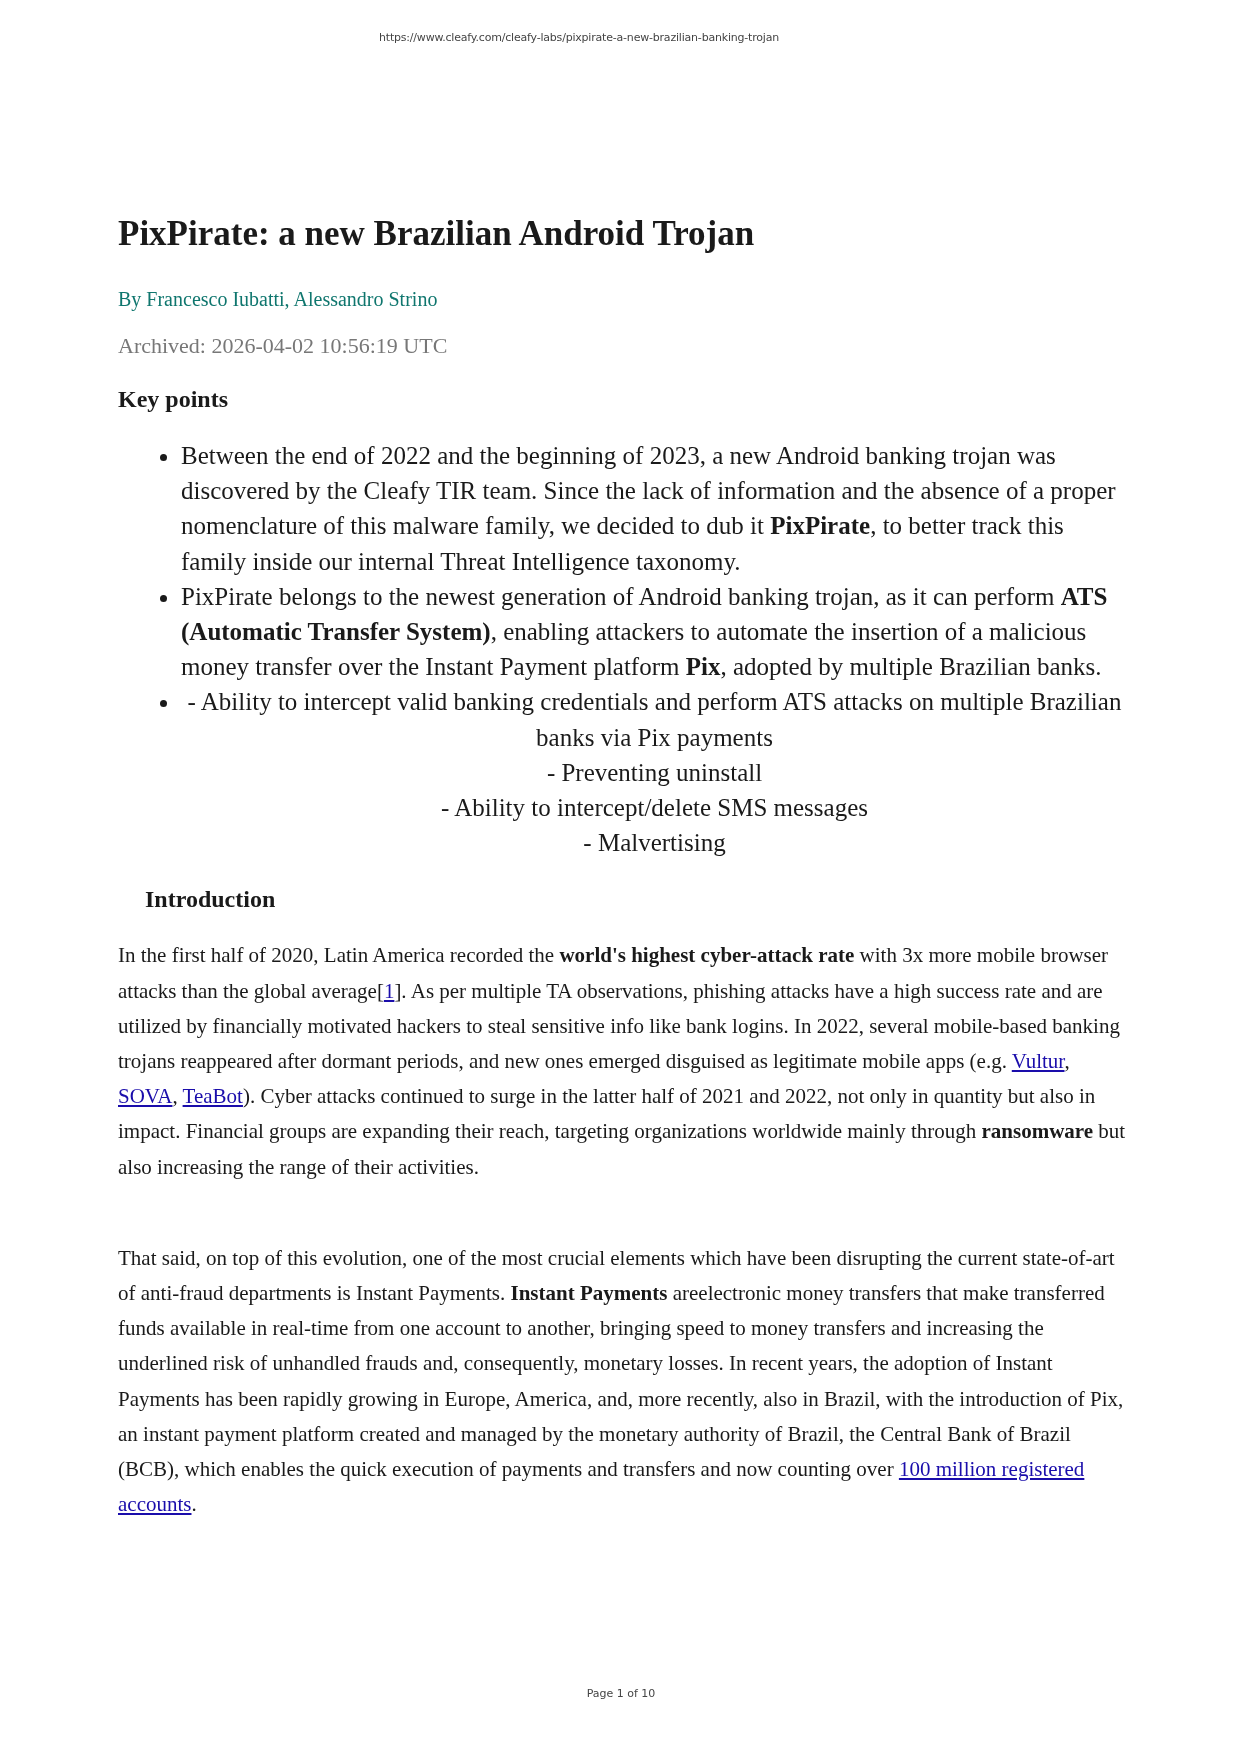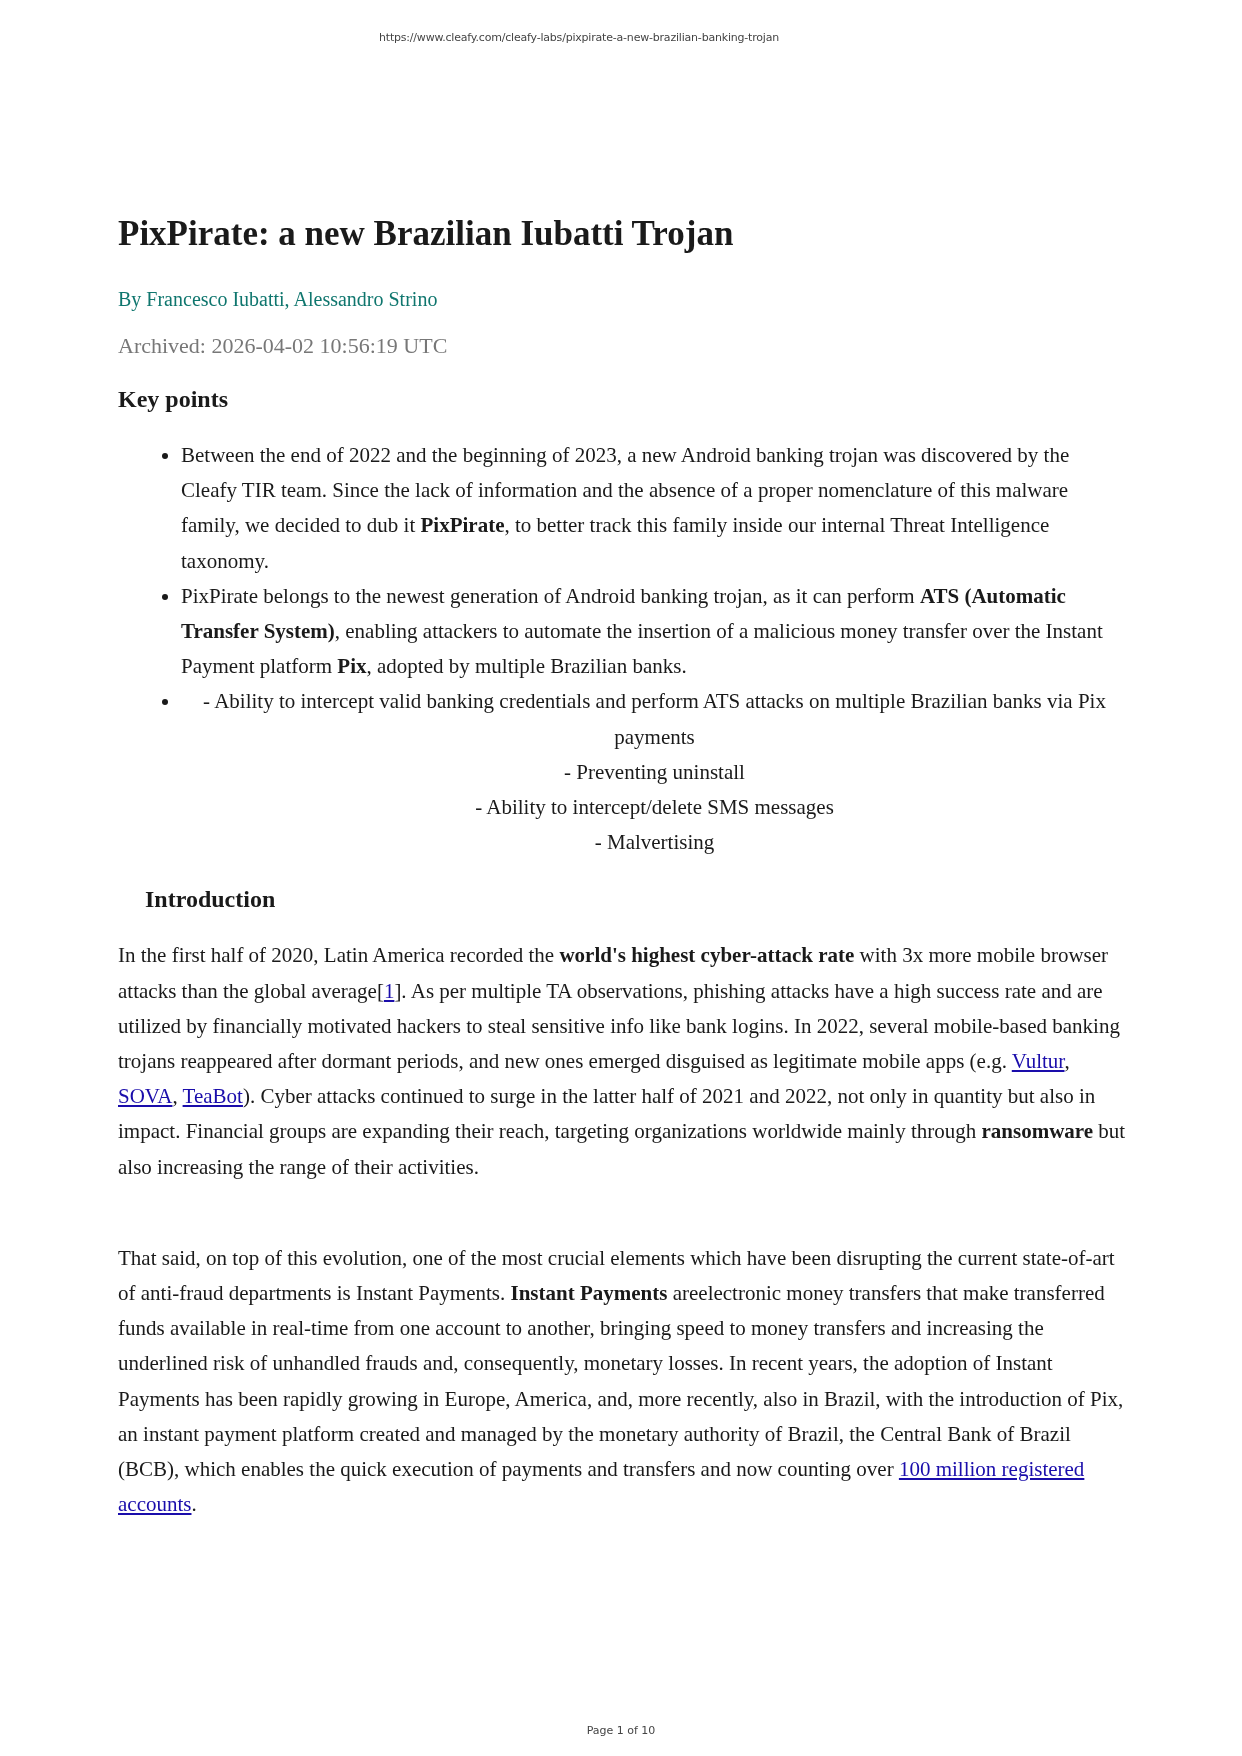--- a/index.html
+++ b/index.html
@@ -9,40 +9,40 @@
       font-family: "DejaVu Sans", sans-serif; font-size: 11px; color: #444; letter-spacing: -0.2px;
     }
     .content { position: absolute; left: 118px; top: 212px; width: 1010px;
       font-family: "Liberation Serif", serif; }
     h1 { font-size: 35px; font-weight: bold; margin: 0; line-height: 44px; color: #1a1a1a; }
     .byline { font-size: 20px; color: #0f766e; margin-top: 30px; line-height: 26px; }
     .archived { font-size: 22px; color: #777; margin-top: 22px; line-height: 24px; }
     h2 { font-size: 24px; font-weight: bold; margin: 0; line-height: 30px; color: #1a1a1a; }
     .h-key { margin-top: 26px; }
     ul.kp { margin: 24px 0 0 0; padding-left: 63px; list-style: disc; }
-    ul.kp li { font-size: 21px; line-height: 35.2px; }
+    ul.kp li { font-size: 25px; line-height: 35.2px; }
     .sub { display: block; text-align: center; }
     .h-intro { margin-top: 24px; margin-left: 27px; }
     p { font-size: 21px; line-height: 35.2px; margin: 0; }
     .p1 { margin-top: 24px; }
     .p2 { margin-top: 56px; }
     a { color: #1a0dab; text-decoration: underline; }
     b { font-weight: bold; }
     .footer {
-      position: absolute; top: 1724px; left: 0; width: 1242px; text-align: center;
+      position: absolute; top: 1687px; left: 0; width: 1242px; text-align: center;
       font-family: "DejaVu Sans", sans-serif; font-size: 11px; color: #444;
     }
   </style>
 </head>
 <body>
 
 <div class="url-header">https://www.cleafy.com/cleafy-labs/pixpirate-a-new-brazilian-banking-trojan</div>
 
 <div class="content">
-  <h1>PixPirate: a new Brazilian Iubatti Trojan</h1>
+  <h1>PixPirate: a new Brazilian Android Trojan</h1>
   <div class="byline">By Francesco Iubatti, Alessandro Strino</div>
   <div class="archived">Archived: 2026-04-02 10:56:19 UTC</div>
 
   <h2 class="h-key">Key points</h2>
   <ul class="kp">
     <li><span>Between the end of 2022 and the beginning of 2023, a new Android banking trojan was discovered by the Cleafy TIR team. Since the lack of information and the absence of a proper nomenclature of this malware family, we decided to dub it </span><b>PixPirate</b><span>, to better track this family inside our internal Threat Intelligence taxonomy.</span></li>
     <li><span>PixPirate belongs to the newest generation of Android banking trojan, as it can perform </span><b>ATS (Automatic Transfer System)</b><span>, enabling attackers to automate the insertion of a malicious money transfer over the Instant Payment platform </span><b>Pix</b><span>, adopted by multiple Brazilian banks.</span></li>
     <li>
       <span class="sub">- Ability to intercept valid banking credentials and perform ATS attacks on multiple Brazilian banks via Pix payments</span>
       <span class="sub">- Preventing uninstall</span>

